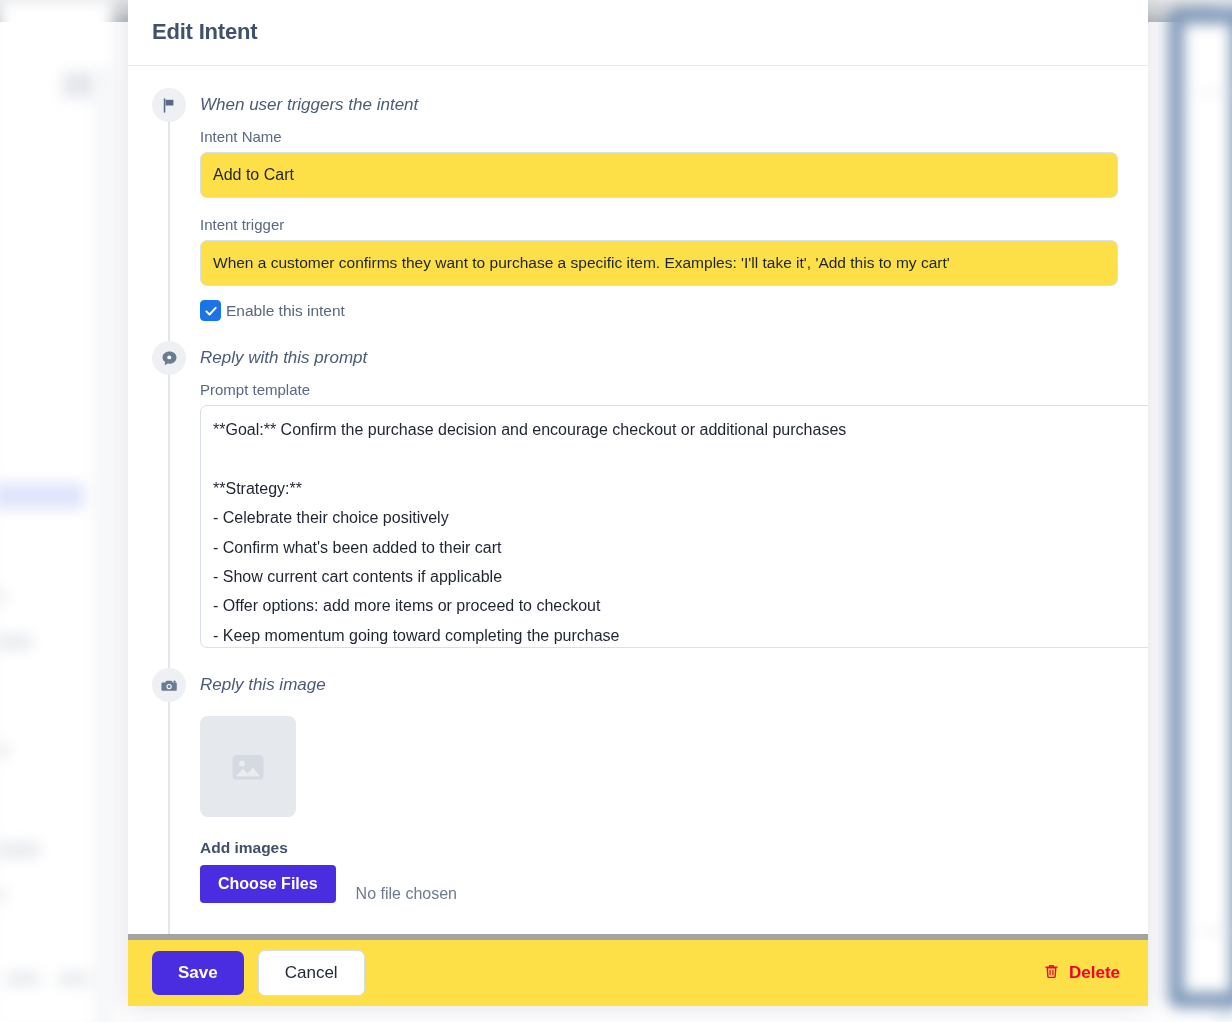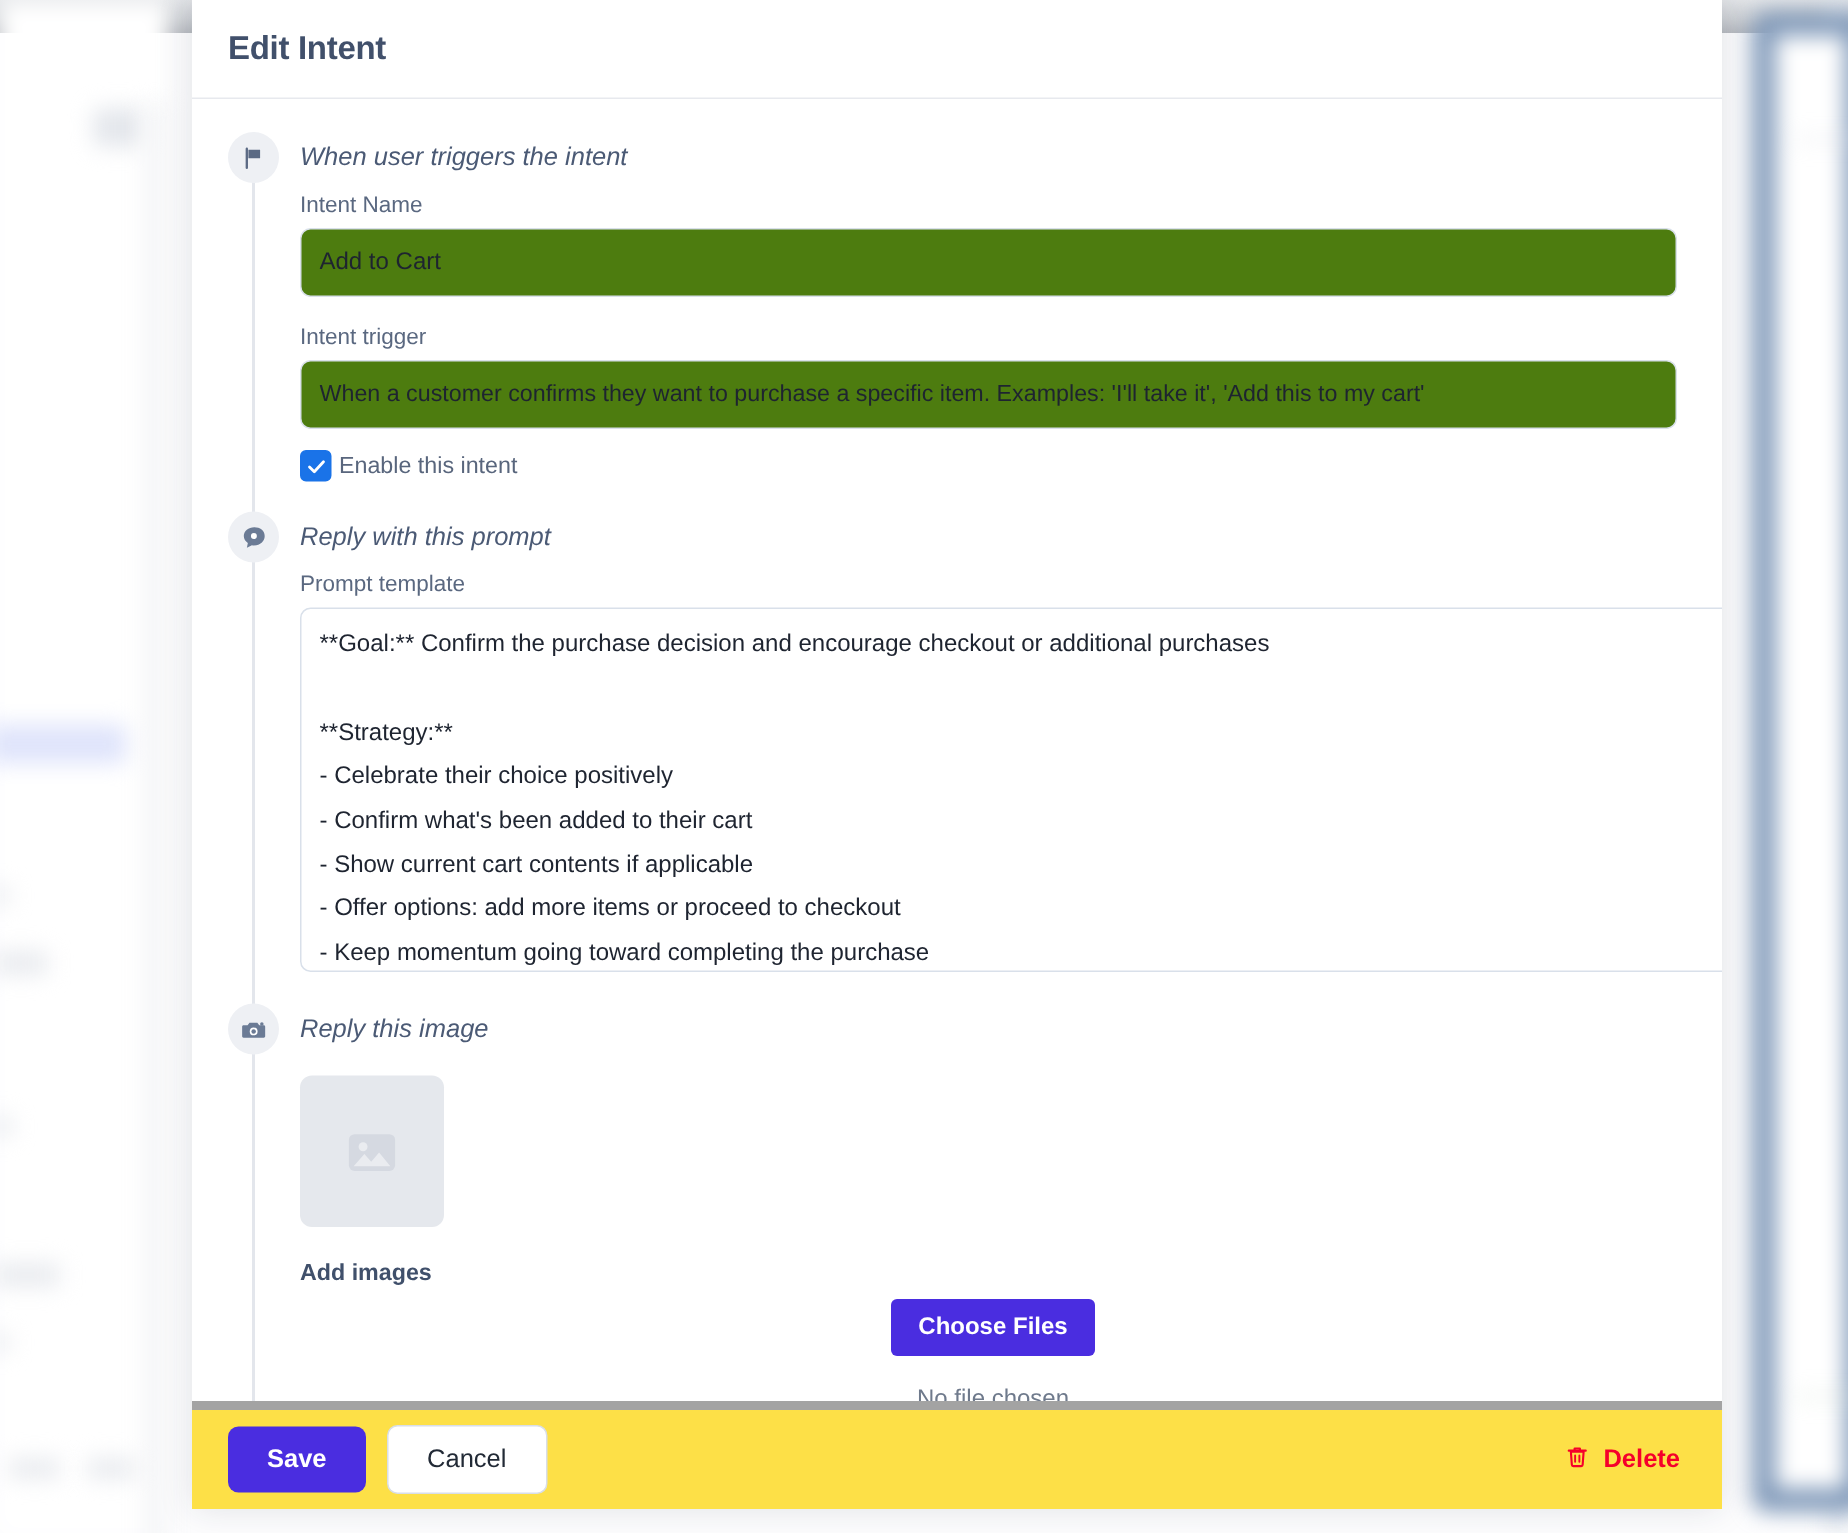--- a/index.html
+++ b/index.html
@@ -113,21 +113,21 @@
   .step-content { padding-left: 48px; padding-top: 6px; }
 
   .field-label {
     font-size: 15px; color: #5a6880;
     margin-bottom: 7px; display: block;
   }
 
   .text-input {
     width: 918px; height: 46px;
     border: 1px solid #d9e0ea; border-radius: 7px;
-    background: #4d7c0f;
+    background: #fde047;
     font-family: "Liberation Sans", sans-serif;
     font-size: 16px; color: #1e2430;
     padding: 0 12px;
     outline: none;
   }
   .text-input.small-text { font-size: 15.5px; }
 
   .check-row {
     display: flex; align-items: center; gap: 5px;
     margin-top: 14px;
@@ -159,21 +159,21 @@
     width: 96px; height: 101px;
     background: #e5e8ed; border-radius: 8px;
     display: flex; align-items: center; justify-content: center;
     margin-top: 8px;
   }
 
   .add-images-label {
     font-size: 15.5px; color: #40506b; font-weight: bold;
     margin-top: 22px; margin-bottom: 8px; display: block;
   }
-  .file-row { display: flex; align-items: center; gap: 20px; flex-direction: column; }
+  .file-row { display: flex; align-items: flex-end; gap: 20px; }
   .choose-files {
     background: #4a2de0; color: #ffffff;
     border: none; border-radius: 4px;
     font-family: "Liberation Sans", sans-serif;
     font-size: 16px; font-weight: bold;
     padding: 10px 18px;
     cursor: pointer;
   }
   .no-file { font-size: 16px; color: #6f7a8c; }
 

